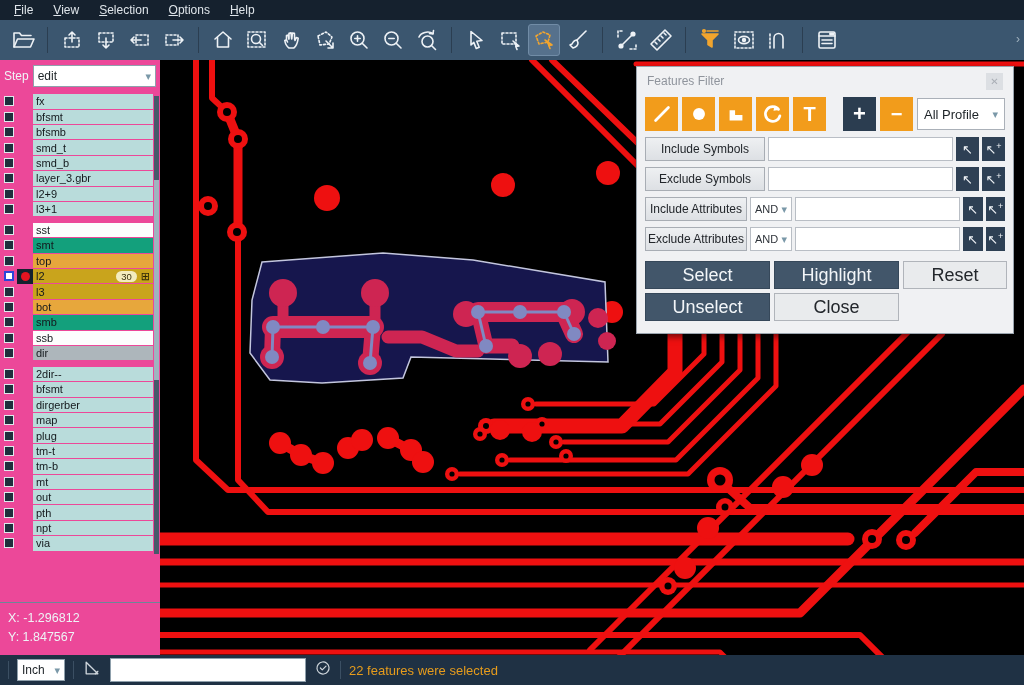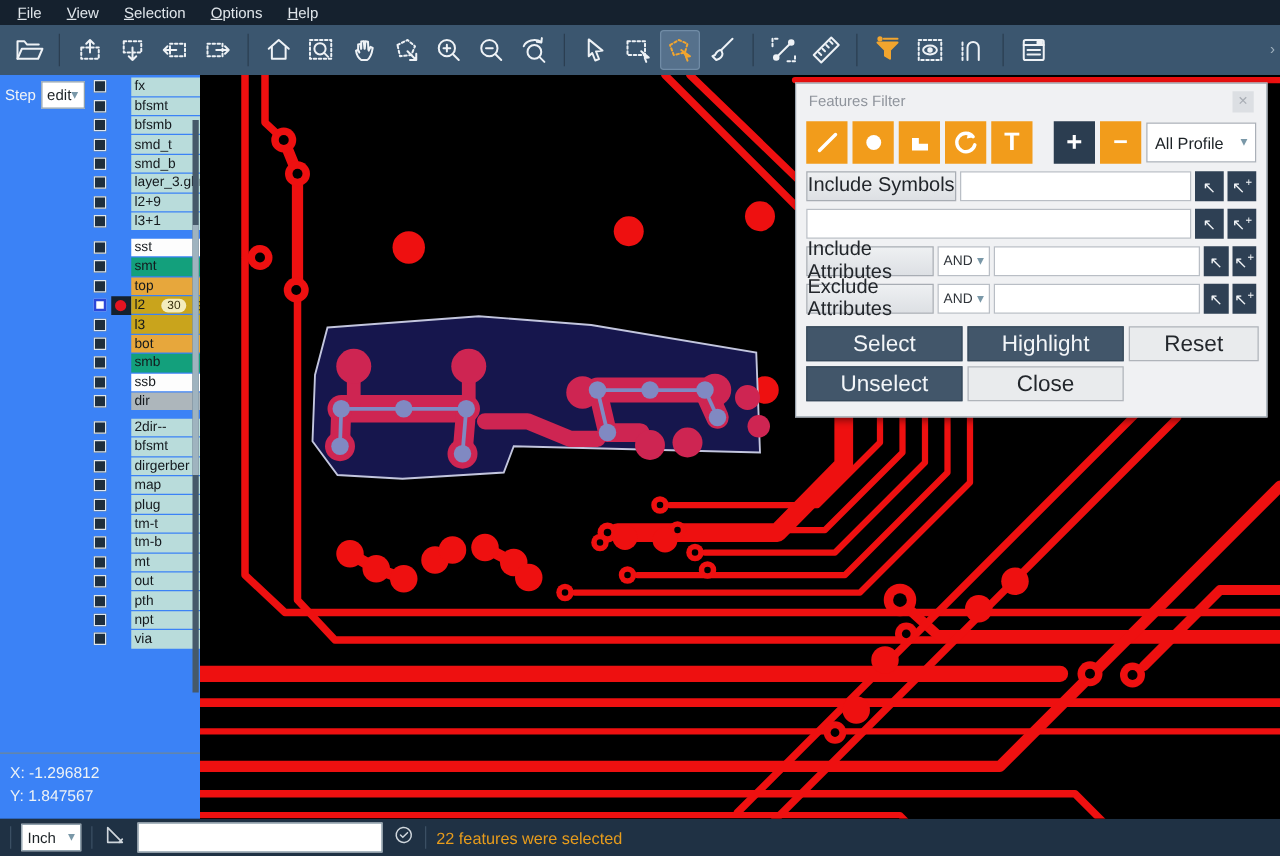--- a/index.html
+++ b/index.html
@@ -13,21 +13,21 @@
   
   .toolbar{height:40px;background:#3b566f;display:flex;align-items:center;padding:0 6px;position:relative}
   .tbtn{width:32px;height:32px;display:flex;align-items:center;justify-content:center;border-radius:3px;margin:0 1px}
   .tbtn svg{stroke:#eef2f6;fill:none;stroke-width:1.6;stroke-linecap:round;stroke-linejoin:round}
   .tbtn.active{background:#56718c;border:1px solid #718ca6}
   .tbtn.active svg{stroke:#f2a52e}
   .tsep{width:1px;height:26px;background:#2b3e51;margin:0 7px}
   .tb-chev{position:absolute;right:4px;top:12px;color:#9fb0bd;font-size:12px}
   
   .main{display:flex;height:595px}
-  .sidebar{width:160px;background:#3b82f6;display:flex;flex-direction:row;position:relative}
+  .sidebar{width:160px;background:#ec4899;display:flex;flex-direction:column;position:relative}
   .steprow{height:32px;display:flex;align-items:center;padding:0 4px;gap:4px}
   .steplabel{font-size:12px;color:#f0f4f7}
   .stepsel{flex:1;height:22px;background:#fff;border:1px solid #8fa0ac;display:flex;align-items:center;
            justify-content:space-between;padding:0 4px;color:#1c2226;font-size:12px}
   .chev{color:#7a98a8;font-size:11px;line-height:1}
   .layerlist{padding:2px 0 0 0}
   .lrow{height:14.9px;margin-bottom:.5px;display:flex;align-items:center}
   .lgap{height:5.5px}
   .cbcell{width:17px;display:flex;justify-content:center}
   .cb{width:10px;height:10px;border:1.5px solid #dfe7ec;background:#1e2e3c}
@@ -55,21 +55,21 @@
   .obtn{width:33px;height:34px;background:#f29c1b;display:flex;align-items:center;justify-content:center;
         color:#fff;font-size:20px;font-weight:bold}
   .obtn svg{stroke:#fff;fill:none;stroke-width:3;stroke-linecap:round;stroke-linejoin:round}
   .nbtn{width:33px;height:34px;background:#2b3d50;color:#fff;font-size:22px;font-weight:bold;
         display:flex;align-items:center;justify-content:center}
   .sp{flex:1}
   .profsel{width:88px;height:32px;background:#fff;border:1px solid #aab0b8;display:flex;align-items:center;
            justify-content:space-between;padding:0 6px;font-size:13px;color:#1c2226}
   .frow{display:flex;align-items:center;margin:0 8px 6px 8px;gap:3px;height:24px}
   .flabel{width:120px;height:24px;background:linear-gradient(#eef0f2,#dde0e4);border:1px solid #a8adb4;
-          font-size:16px;display:flex;align-items:center;justify-content:center;color:#22262b}
+          font-size:12px;display:flex;align-items:center;justify-content:center;color:#22262b}
   .andsel{width:48px;height:24px;background:#fff;border:1px solid #b9bec5;display:flex;align-items:center;
           justify-content:space-between;padding:0 4px;font-size:11px;color:#30353b}
   .ffield{flex:1;height:24px;background:#fff;border:1px solid #b9bec5;font-size:12px;padding:0 4px;
           font-family:"Liberation Sans",sans-serif;color:#222}
   .abtn{width:23px;height:24px;background:#2e4054;color:#f2f5f8;font-size:13px;display:flex;
         align-items:center;justify-content:center}
   .abtn .plus{font-size:9px;margin-top:-7px}
   .dlg-btns{display:grid;grid-template-columns:125px 125px 104px;grid-auto-rows:28px;gap:4px;padding:4px 8px}
   .dbtn{background:#42566a;color:#f2f5f8;font-size:18px;display:flex;align-items:center;justify-content:center;border:1px solid #36485a}
   .dbtn.light{background:#e9ebed;color:#23272c;border:1px solid #b0b4ba}
@@ -670,20 +670,21 @@
           <input class="ffield" style="">
           <div class="abtn">
               <span>↖</span>
             </div>
           <div class="abtn">
               <span>↖</span>
               <span class="plus">+</span>
             </div>
         </div>
         <div class="frow">
+          <div class="flabel">Exclude Symbols</div>
           <input class="ffield" style="">
           <div class="abtn">
               <span>↖</span>
             </div>
           <div class="abtn">
               <span>↖</span>
               <span class="plus">+</span>
             </div>
         </div>
         <div class="frow">

